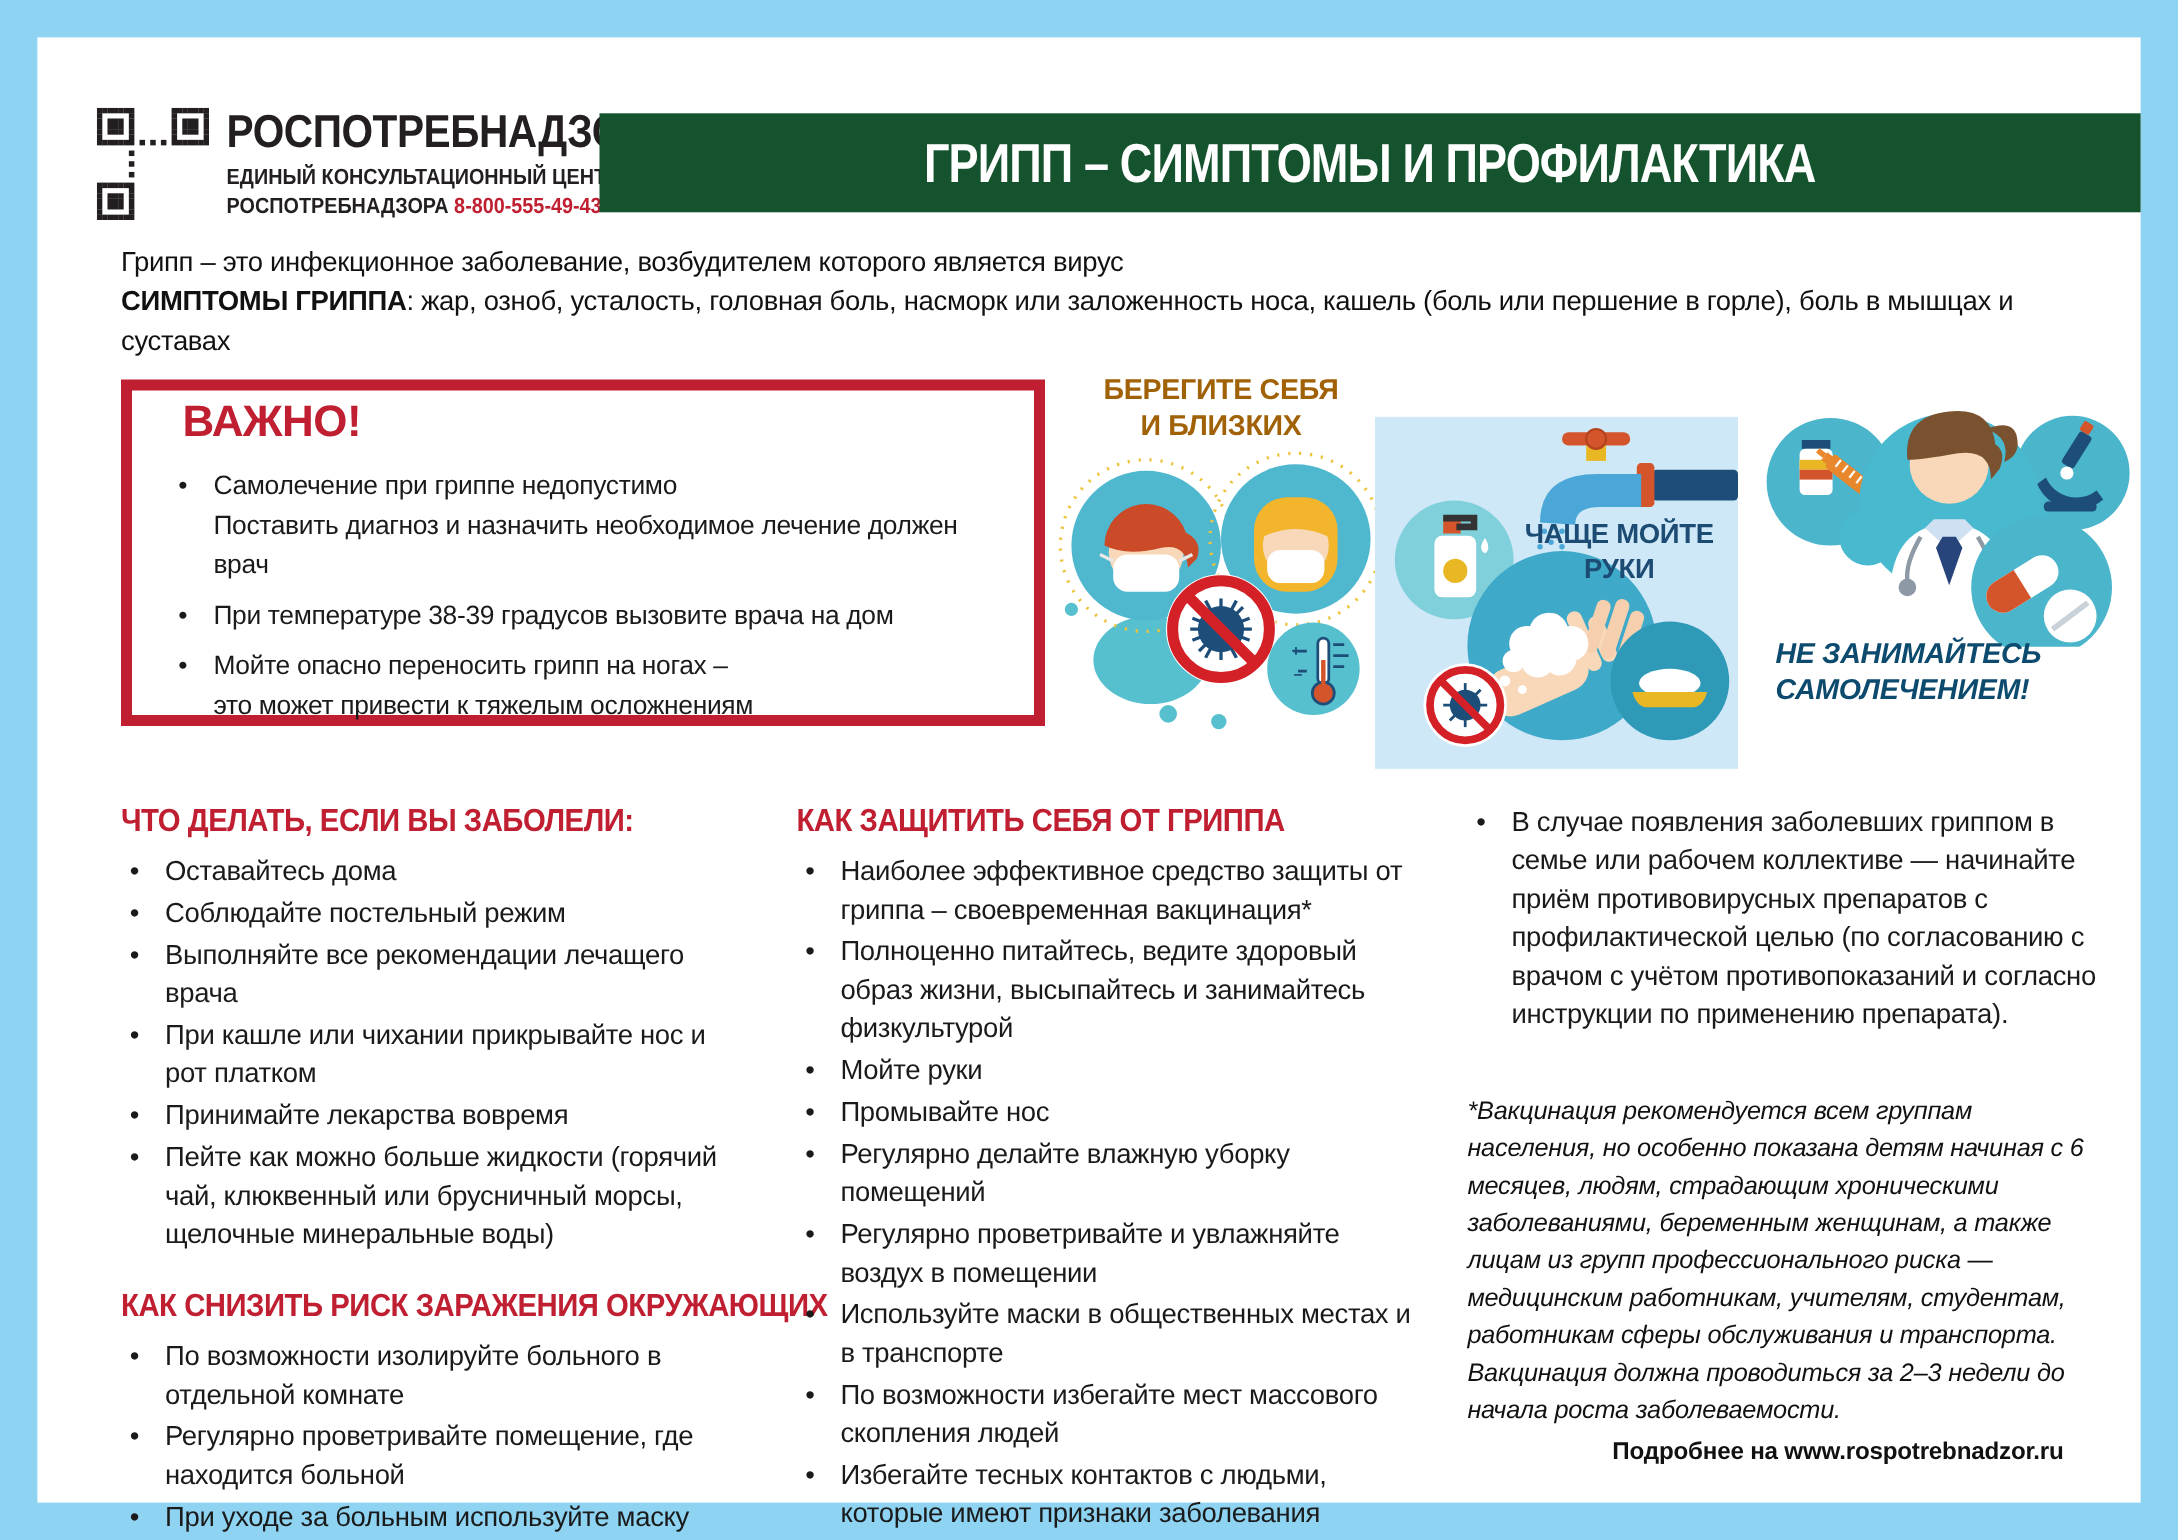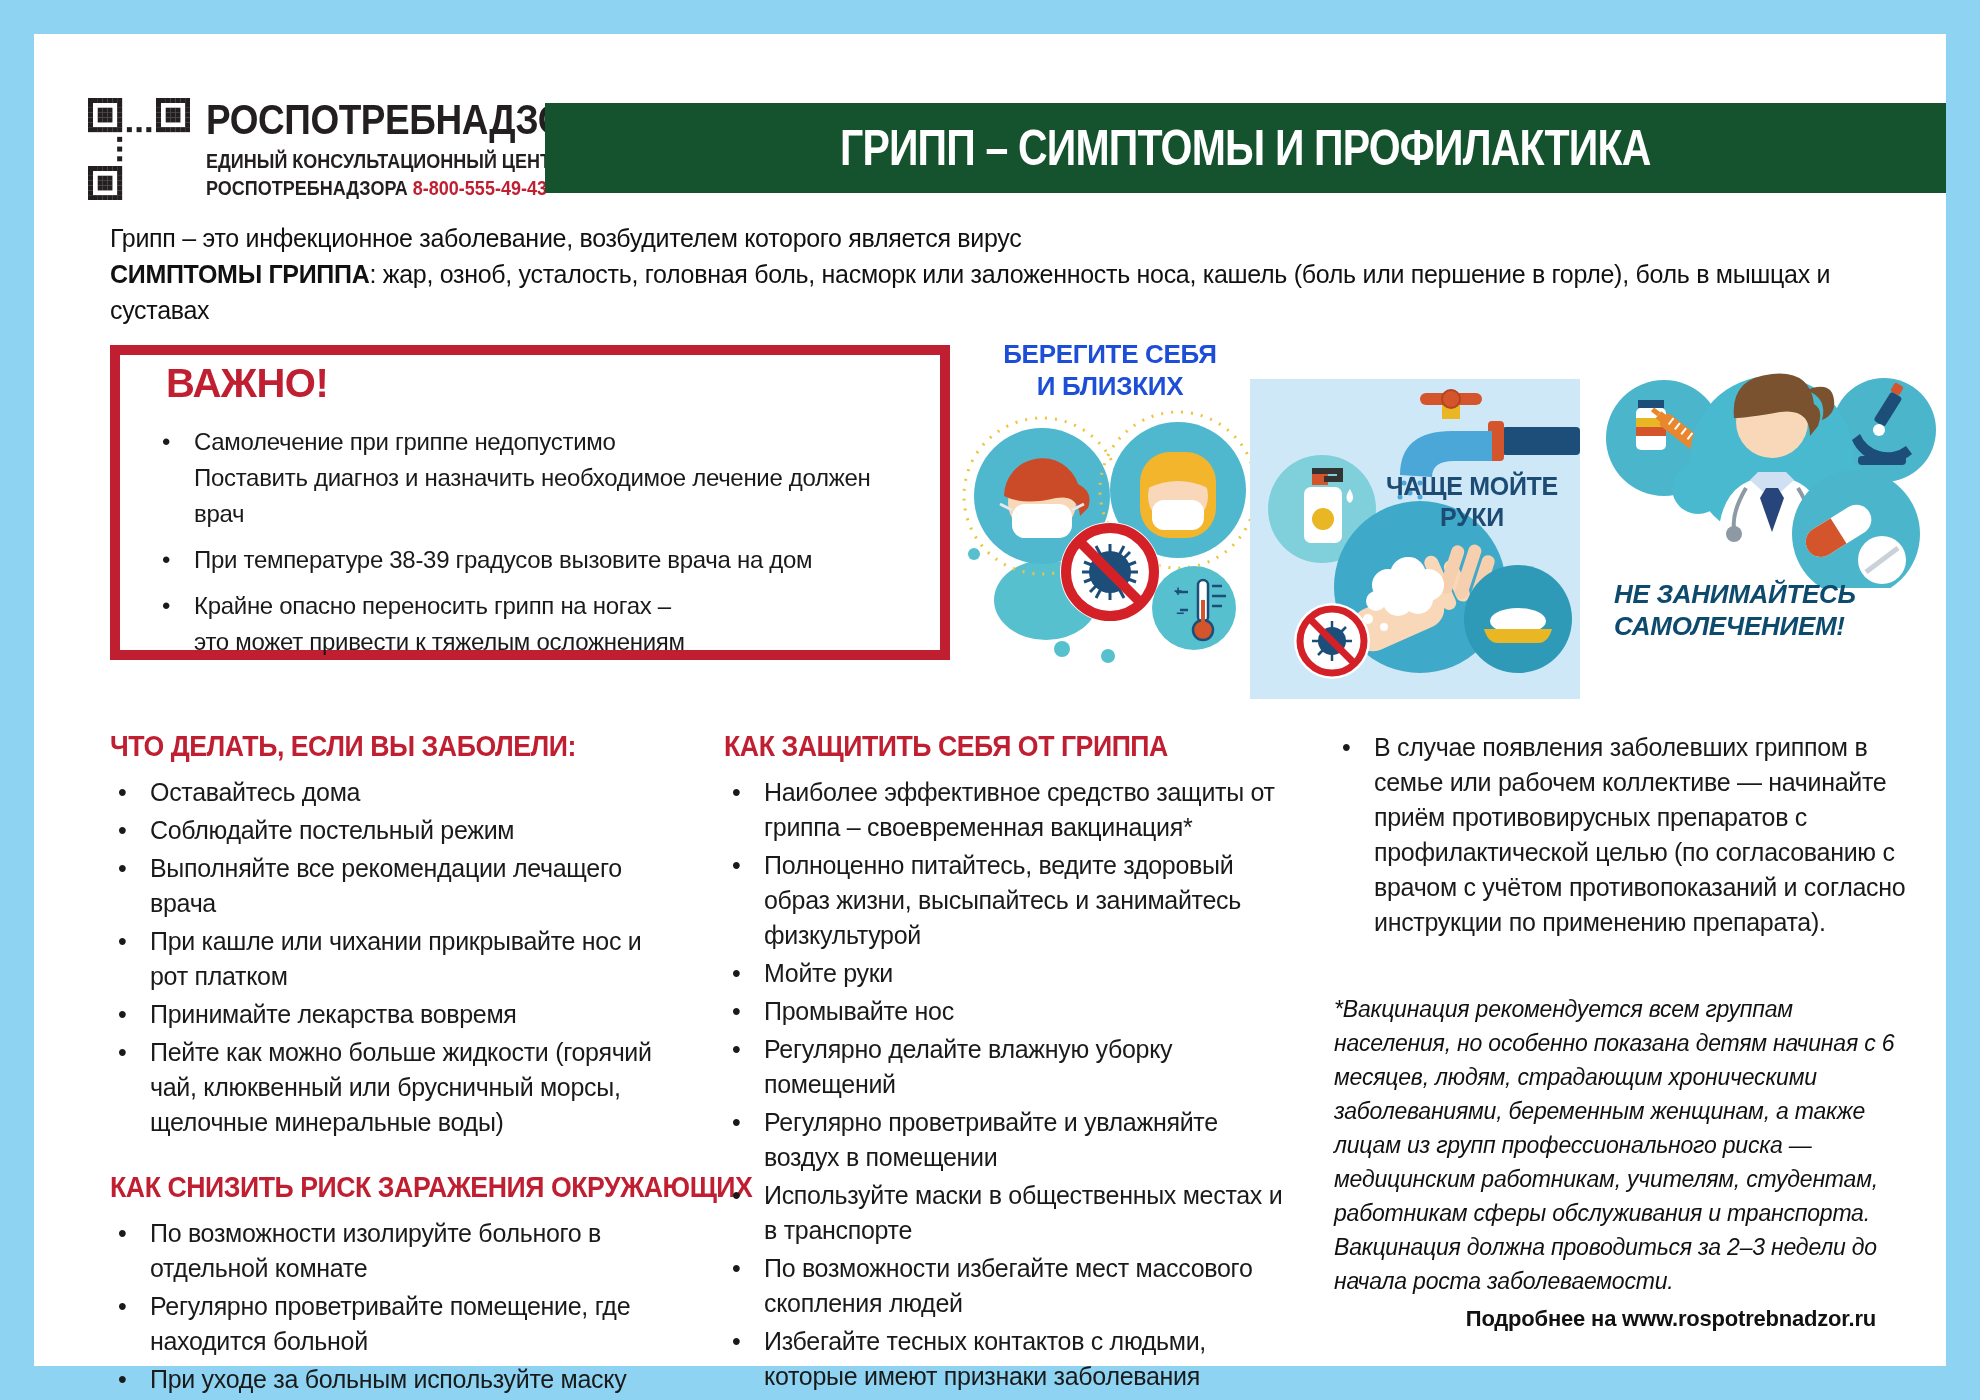--- a/index.html
+++ b/index.html
@@ -47,21 +47,21 @@
   .imp-title{color:#c01f32;font-size:40px;font-weight:bold;margin:2px 0 18px 12px;letter-spacing:-.5px;}
   .imp-box .item{font-size:24px;letter-spacing:-.3px;line-height:36px;margin-bottom:10px;}
 
   
   .item{position:relative;padding-left:40px;}
   .bullet{position:absolute;left:8px;top:0;}
   .itxt{white-space:pre-line;}
 
   
   .care-wrap{position:absolute;left:926px;top:304px;width:300px;height:344px;}
-  .care-cap{color:#1d4ed8;font-size:26px;font-weight:bold;text-align:center;line-height:32px;letter-spacing:-.3px;}
+  .care-cap{color:#a16207;font-size:26px;font-weight:bold;text-align:center;line-height:32px;letter-spacing:-.3px;}
   .care-svg{position:absolute;left:0;top:66px;}
 
   .wash-panel{position:absolute;left:1216px;top:309px;width:330px;height:320px;background:#cfe8f7;margin-top:36px;}
   .wash-cap{position:absolute;left:122px;top:92px;width:200px;color:#1c4b74;font-size:25px;font-weight:bold;text-align:center;line-height:31px;letter-spacing:-.3px;}
 
   .doc-wrap{position:absolute;left:1566px;top:304px;width:346px;height:344px;}
   .doc-cap{position:absolute;left:14px;top:240px;width:280px;color:#0c4a6e;font-size:26px;font-weight:bold;text-align:left;line-height:32px;letter-spacing:-.3px;font-style:italic;}
 
   
   .col{position:absolute;top:696px;}
@@ -212,21 +212,21 @@
 
   <div class="imp-box">
     <div class="imp-title">ВАЖНО!</div>
     <div class="list">
 
         <div class="item"><span class="bullet">•</span><span class="itxt">Самолечение при гриппе недопустимо
 Поставить диагноз и назначить необходимое лечение должен врач</span></div>
 
         <div class="item"><span class="bullet">•</span><span class="itxt">При температуре 38-39 градусов вызовите врача на дом</span></div>
 
-        <div class="item"><span class="bullet">•</span><span class="itxt">Крайне опасно переносить грипп на ногах –
+        <div class="item"><span class="bullet">•</span><span class="itxt">Мойте опасно переносить грипп на ногах –
 это может привести к тяжелым осложнениям</span></div>
       </div>
   </div>
 
   <div class="care-wrap">
     <div class="care-cap">
       <div>БЕРЕГИТЕ СЕБЯ</div>
       <div>И БЛИЗКИХ</div>
     </div>
     <svg class="care-svg" width="300" height="270" viewBox="0 0 300 270">

